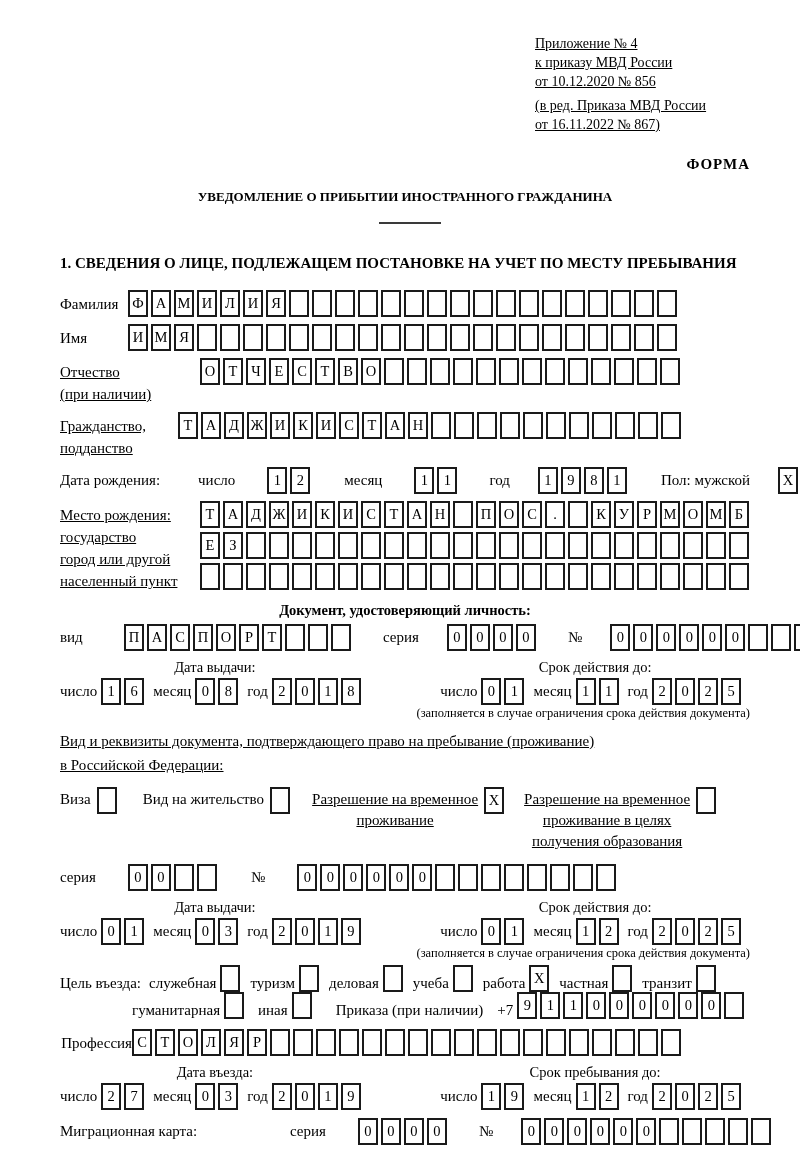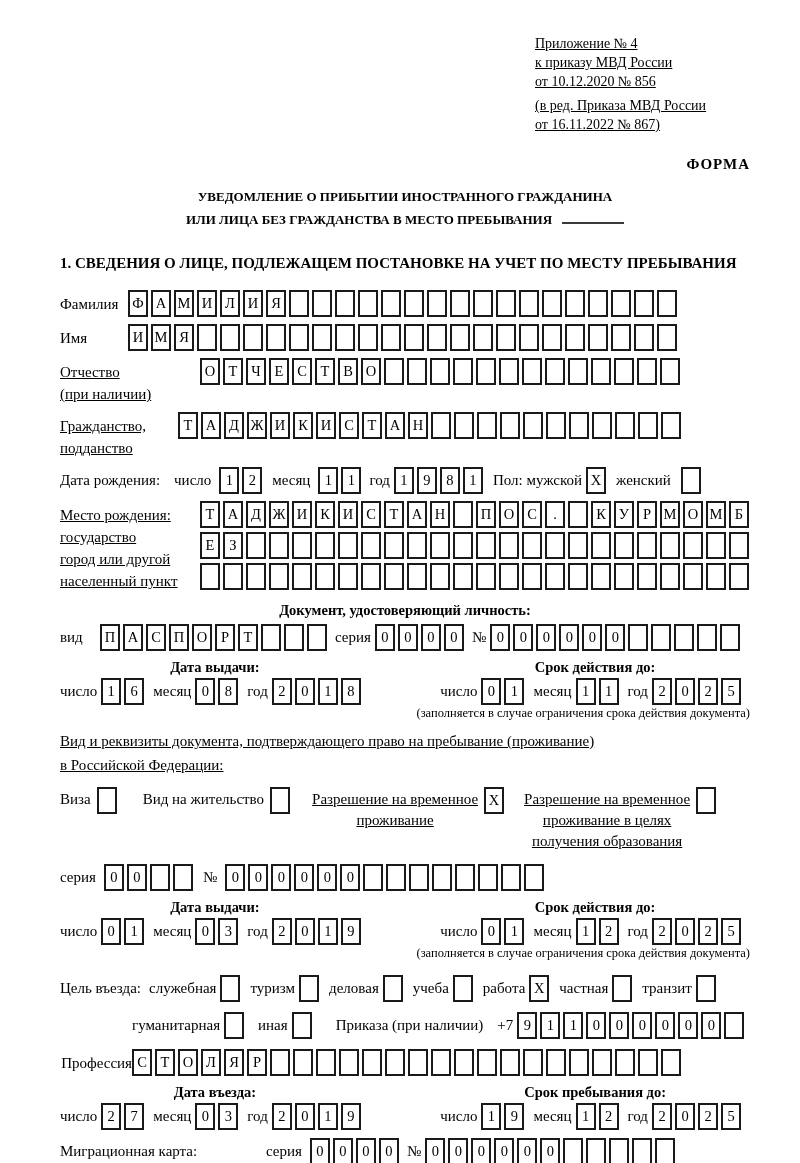--- a/index.html
+++ b/index.html
@@ -30,60 +30,60 @@
 
   .cell {
     width:16px; height:23px; border:2px solid #1a1a1a; background:#fff;
     display:flex; align-items:center; justify-content:center;
     font-size:14.5px; flex:0 0 auto;
   }
 
   .w68 { width:68px; } .w140 { width:140px; } .w118 { width:118px; }
   .w40 { width:40px; } .w72 { width:72px;text-align:right; } .w150 { width:150px; }
 
-  .inlinerow { display:flex; align-items:center; margin-top:8px; }
+  .inlinerow { display:flex; align-items:center; margin-top:8px;gap:24px; }
   .lbl { flex:0 0 auto; }
   .g4 { margin-left:4px; } .g8 { margin-left:8px; } .g10 { margin-left:10px; } .g14 { margin-left:14px; }
 
   .dochead { text-align:center; font-weight:bold; font-size:14.5px; margin-top:10px; }
 
   .dates-row { display:flex; justify-content:space-between; position:relative; margin-top:8px; padding-bottom:20px; }
   .dates-row.nonote { padding-bottom:2px; }
   .date-col { display:flex; flex-direction:column; }
-  .date-title { text-align:center; font-size:14.5px; margin-bottom:2px;font-weight:bold; }
+  .date-title { text-align:center; font-size:14.5px; margin-bottom:2px; }
   .dgroup { display:flex; align-items:center; }
   .dlabel { margin-right:4px; }
   .dgroup .cells { margin-right:9px; }
   .date-note { position:absolute; right:0; top:47px; font-size:12.5px; white-space:nowrap; }
 
   .permits { display:flex; align-items:flex-start; margin-top:10px; }
   .pitem { display:flex; align-items:flex-start; margin-right:12px; }
   .pitem .plabel { line-height:21px; padding-top:2px; margin-right:6px; }
   .pitem .center { text-align:center; }
   .pitem .cell { margin-top:0; }
 
-  .purposerow { display:flex; align-items:center; margin-top:10px; }
+  .purposerow { display:flex; align-items:flex-end; }
   .purposerow .plabel { margin:0 4px 0 10px; }
   .purposerow .plabel.first { margin-left:8px; }
 </style>
 </head>
 <body>
 
 <div class="page">
 
   <div class="hdr preline">Приложение № 4
 к приказу МВД России
 от 10.12.2020 № 856</div>
   <div class="hdr hdr2 preline">(в ред. Приказа МВД России
 от 16.11.2022 № 867)</div>
   <div class="forma">ФОРМА</div>
 
   <div class="title">
     <div>УВЕДОМЛЕНИЕ О ПРИБЫТИИ ИНОСТРАННОГО ГРАЖДАНИНА</div>
-    <div><span>ИЛИ ЛИЦА БЕЗ ГРАЖДАНСТВА В МЕСТО ПРЕБЫВАНИЯ</span><span class="blank-line"></span></div>
+    <div><span class="blank-line"></span></div>
   </div>
 
   <div class="sec">1. СВЕДЕНИЯ О ЛИЦЕ, ПОДЛЕЖАЩЕМ ПОСТАНОВКЕ НА УЧЕТ ПО МЕСТУ ПРЕБЫВАНИЯ</div>
 
   <div class="fieldrow" style="margin-top:18px">
     <div class="flabel w68">Фамилия</div>
     <div class="cells">
         <span class="cell">Ф</span>
         <span class="cell">А</span>
         <span class="cell">М</span>

